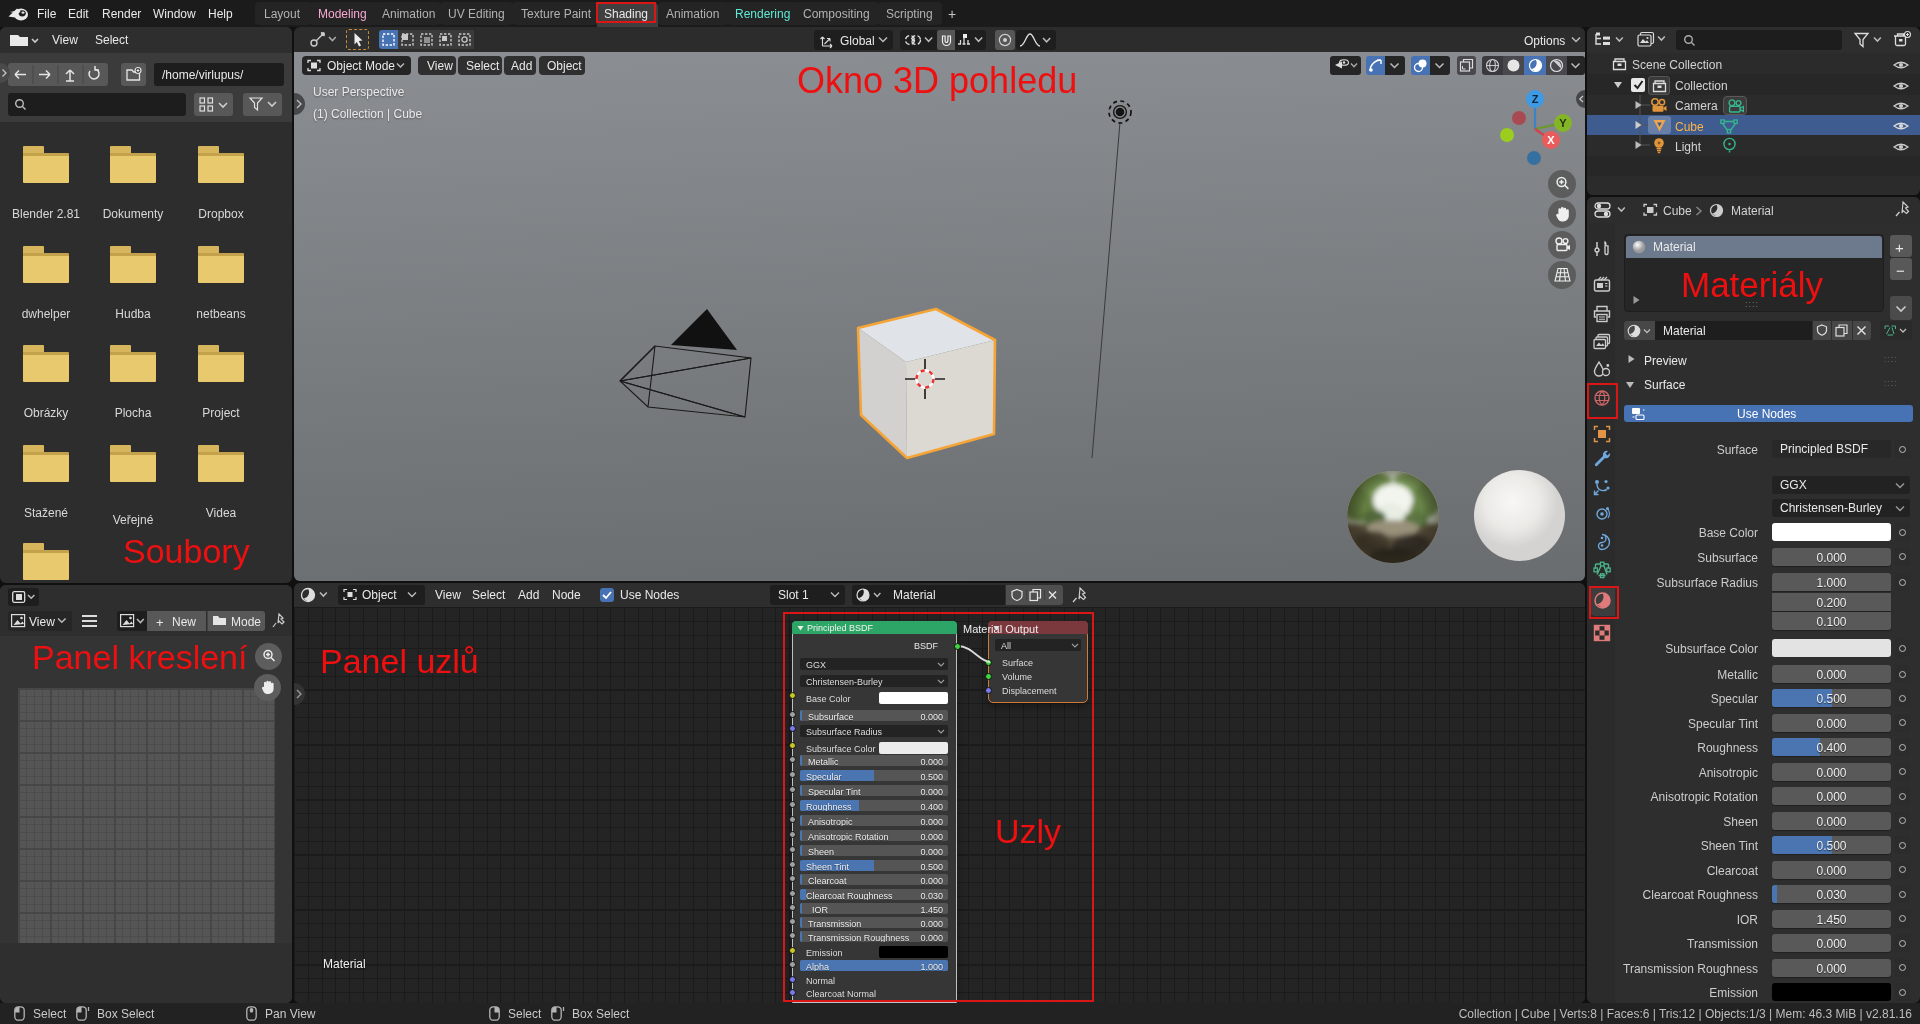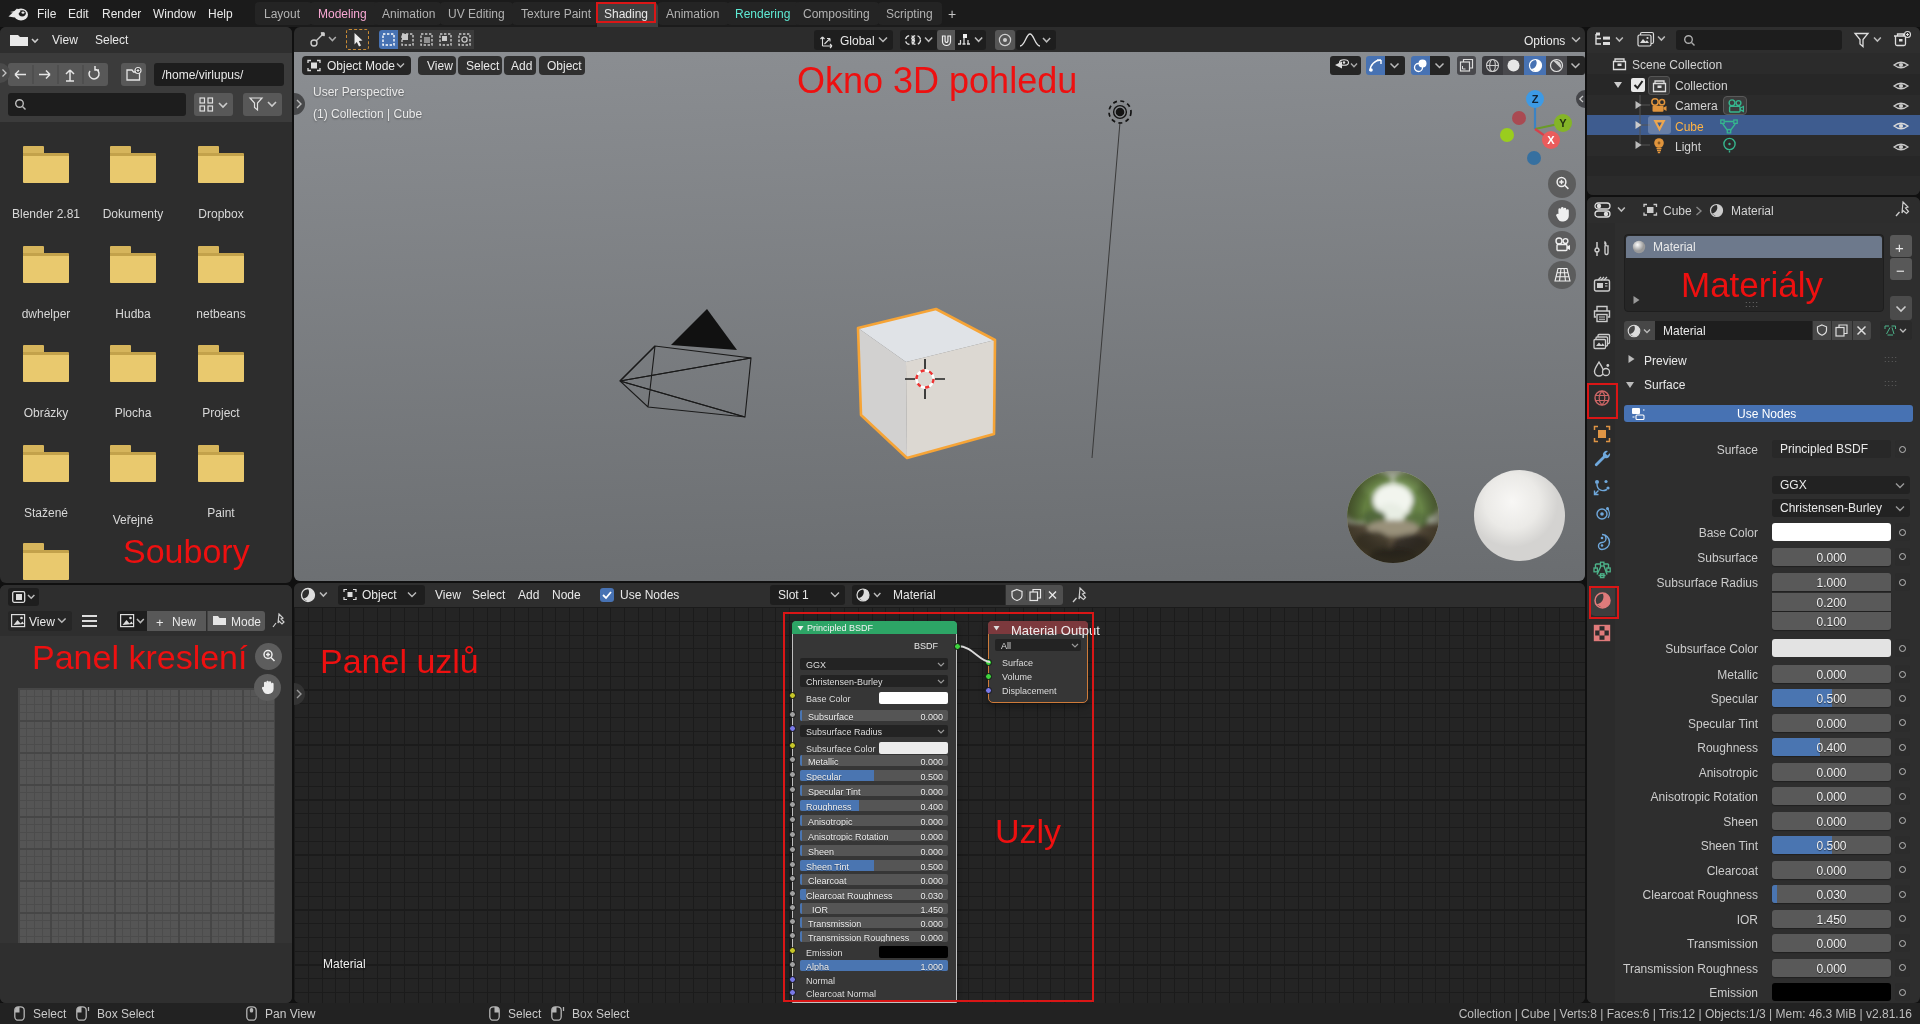--- a/index.html
+++ b/index.html
@@ -169,21 +169,21 @@
  <div class="folder" style="left:110px;top:418px">
       <div class="tab"></div>
       <div class="bod"></div>
     </div>
  <div class="folder" style="left:198px;top:418px">
       <div class="tab"></div>
       <div class="bod"></div>
     </div>
  <div class="flbl" style="left:1px;top:479px">Stažené</div>
  <div class="flbl" style="left:88px;top:486px">Veřejné</div>
- <div class="flbl" style="left:176px;top:479px">Paint</div>
+ <div class="flbl" style="left:176px;top:479px">Videa</div>
  <div class="folder" style="left:23px;top:516px">
       <div class="tab"></div>
       <div class="bod"></div>
     </div>
  <div class="red" style="left:123px;top:507px;font-size:34px">Soubory</div>
 </div>
 
 <div class="i" id="imged" style="border-radius:6px;overflow:hidden;left:0;top:585px;width:292px;height:418px;background:#343434">
  <div class="i" style="left:0;top:0;width:292px;height:51px;background:#2e2e2e"></div>
 
@@ -574,21 +574,21 @@
  <svg style="left:778px;top:4px" width="15" height="16" viewBox="0 0 15 16">
   <path d="M8 1 l5 5 l-2.5 1 l3 3.5 l-2 2 l-3.5 -3 l-1 2.5 z" stroke="#ccc" stroke-width="1.2" fill="none"></path>
   <path d="M4.5 11 l-3.5 4" stroke="#ccc" stroke-width="1.3"></path>
  </svg>
 
  <div class="i" style="left:694px;top:38px;width:100px;height:82px;background:#373737f5;border:1.4px solid #cf7b3a;border-radius:5px;box-shadow:0 3px 8px rgba(0,0,0,.4)"></div>
  <div class="i" style="left:694px;top:38px;width:100px;height:13px;background:#7c393d;border-radius:4px 4px 0 0"></div>
  <svg style="left:699px;top:42px" width="7" height="6" viewBox="0 0 7 6">
       <path d="M0.5 1 h6 l-3 4.5z" fill="#ddd"></path>
     </svg>
- <div class="t" style="left:717px;top:41px;font-size:13px;color:#eee">Material Output</div>
+ <div class="t" style="left:669px;top:41px;font-size:11px;color:#eee">Material Output</div>
  <div class="i" style="left:701px;top:56px;width:86px;height:12px;background:#232323;border-radius:2px"></div>
  <div class="t" style="left:707px;top:59px;font-size:9px;color:#ddd">All</div>
  <svg style="left:777px;top:60px" width="8" height="6" viewBox="0 0 8 6">
       <path d="M1 1 l3 3 l3 -3" stroke="#999" stroke-width="1.2" fill="none"></path>
     </svg>
  <div class="t" style="left:708px;top:76px;font-size:9px;color:#ddd">Surface</div>
  <div class="t" style="left:708px;top:90px;font-size:9px;color:#ddd">Volume</div>
  <div class="t" style="left:708px;top:104px;font-size:9px;color:#ddd">Displacement</div>
  <div class="sock" style="left:690.5px;top:76px;background:#3fd43f"></div>
  <div class="sock" style="left:690.5px;top:90px;background:#3fd43f"></div>

